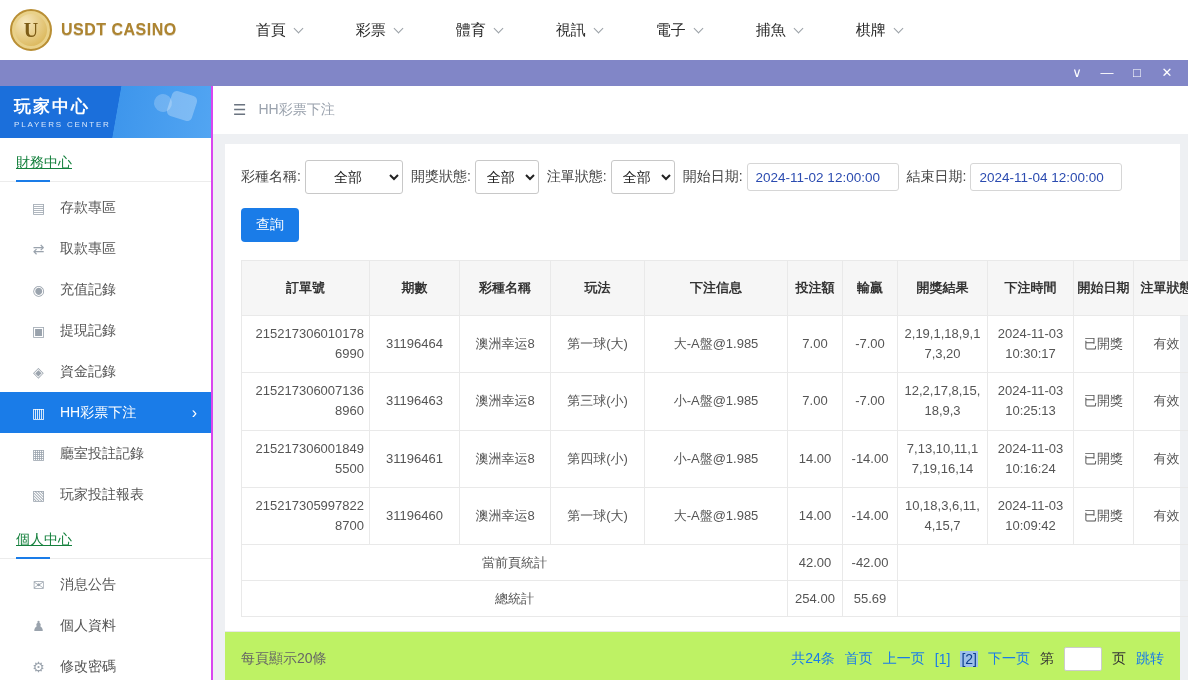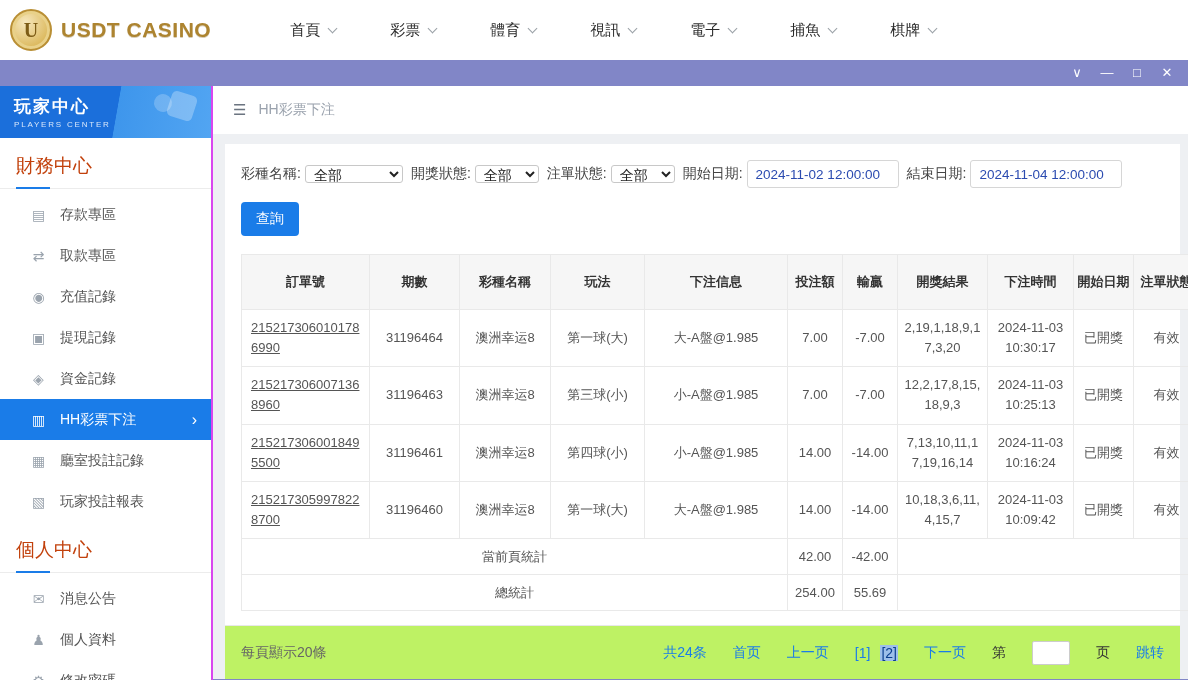--- a/index.html
+++ b/index.html
@@ -13,77 +13,77 @@
   
   .topbar { height:60px; background:#fff; display:flex; align-items:center; flex:0 0 auto; }
   .brand { display:flex; align-items:center; gap:9px; padding-left:10px; cursor:pointer; }
   .coin {
     width:42px; height:42px; border-radius:50%; border:2px solid #b98f35;
     background:radial-gradient(circle at 35% 30%, #f6e7bd, #dcb95e 70%, #b98f35);
     box-shadow:inset 0 0 0 3px #e9d189;
     display:flex; align-items:center; justify-content:center;
   }
   .coin-inner { font-family:"Liberation Serif","DejaVu Serif",serif; font-weight:bold; font-size:20px; color:#7d5c16; }
-  .brand-text { font-size:21px; font-weight:800; color:#ad8430; letter-spacing:.5px; text-shadow:0 1px 0 rgba(122,88,20,.3); }
+  .brand-text { font-size:16px; font-weight:800; color:#ad8430; letter-spacing:.5px; text-shadow:0 1px 0 rgba(122,88,20,.3); }
   .main-nav { display:flex; margin-left:52px; }
   .nav-item { display:flex; align-items:center; padding:0 27px; height:68px; font-size:15px; color:#2b2b2b; cursor:pointer; }
   .chev { width:7px; height:7px; border-right:1.6px solid #9aa0a6; border-bottom:1.6px solid #9aa0a6; transform:rotate(45deg); margin-left:9px; margin-top:-4px; }
 
   
   .titlebar { height:26px; background:#8186c7; display:flex; align-items:center; justify-content:flex-end; flex:0 0 auto; }
   .win-controls { display:flex; gap:8px; padding-right:10px; }
   .win-btn { color:#fff; font-size:13px; width:22px; text-align:center; line-height:26px; cursor:pointer; }
 
   
   .main { display:flex; flex:1; min-height:0; }
 
   
   .sidebar { width:213px; flex:0 0 213px; background:#fff; border-right:2px solid #d946ef; display:flex; flex-direction:column; }
   .sb-banner { height:52px; flex:0 0 52px; background:linear-gradient(100deg,#1b6fdb 55%, #3e96ec 55.3%, #52a5f2); position:relative; display:flex; align-items:center; padding-left:14px; overflow:hidden; }
   .sb-title { color:#fff; font-size:17px; font-weight:bold; letter-spacing:2px; }
   .sb-sub { color:#d8e7fa; font-size:8px; letter-spacing:1.8px; margin-top:2px; }
   .dice { position:absolute; right:16px; top:7px; width:26px; height:26px; background:rgba(255,255,255,.28); border-radius:5px; transform:rotate(18deg); }
   .dice::after { content:""; position:absolute; left:-15px; top:7px; width:18px; height:18px; border-radius:50%; background:rgba(255,255,255,.22); }
   .sb-sec { padding:15px 16px 9px; position:relative; border-bottom:1px solid #ececec; margin-bottom:5px; }
-  .sb-sec-label { font-size:19px; color:#c2410c; }
+  .sb-sec-label { font-size:14px; color:#15803d;text-decoration:underline; }
   .sb-sec::after { content:""; position:absolute; left:16px; bottom:-1px; width:34px; height:2px; background:#1a7ce8; }
   .sb-item { height:41px; display:flex; align-items:center; padding-left:30px; cursor:pointer; color:#555; font-size:14px; }
   .sb-icon { width:17px; color:#9aa3ad; font-size:14px; margin-right:13px; text-align:center; }
   .sb-item.active { background:#1a7ce8; color:#fff; }
   .sb-item.active .sb-icon { color:#fff; }
   .sb-arrow { margin-left:auto; margin-right:14px; font-size:16px; color:#fff; }
 
   
   .content { flex:1; min-width:0; background:#eef0f3; display:flex; flex-direction:column; }
   .breadcrumb-bar { height:48px; flex:0 0 48px; background:#fff; display:flex; align-items:center; padding-left:20px; gap:12px; }
   .menu-toggle { color:#6b7480; font-size:15px; cursor:pointer; }
   .bc-title { color:#9aa2ad; font-size:14px; }
 
   .card { background:#fff; margin:10px 8px 0 12px; }
   .filters { display:flex; align-items:center; flex-wrap:wrap; padding:16px 16px 0; }
   .filter-item { display:flex; align-items:center; margin-right:8px; }
   .f-label { font-size:14px; color:#454545; margin-right:4px; white-space:nowrap; }
-  .f-select { height:18px; border:1px solid #c8c8c8; border-radius:3px; background:#fff; font-size:14px; color:#222; padding:0 4px; font-family:inherit; }
+  .f-select { height:34px; border:1px solid #c8c8c8; border-radius:3px; background:#fff; font-size:14px; color:#222; padding:0 4px; font-family:inherit;text-align:center; }
   .f-select.wide { width:98px; }
   .f-select.narrow { width:64px; }
   .f-date { height:28px; width:152px; border:1px solid #d6d6d6; border-radius:3px; font-size:13.5px; color:#2b4bb0; padding:6px 8px; font-family:inherit; }
   .btn-primary { margin:14px 16px 18px; width:58px; height:34px; background:#1a7ce8; color:#fff; border:none; border-radius:4px; font-size:14px; cursor:pointer; }
 
   .table-wrap { padding:0 16px; }
   table { width:100%; border-collapse:collapse; table-layout:fixed; }
   th,td { border:1px solid #e9e9e9; text-align:center; font-size:13px; }
   th { background:#f6f6f6; color:#333; font-weight:bold; height:42px; font-size:13px; padding:18px 2px; }
   td { color:#555; padding:8px 5px; line-height:1.55; word-break:break-all; }
   .data-row td { height:56px; }
-  .td-order_no { text-align:left; padding-left:9px;text-decoration:underline; }
+  .td-order_no { text-align:right; padding-left:9px; }
   .summary-row td { height:36px; padding:4px 5px; }
 
   .pagination { margin-top:14px; border-top:1px solid #e8e8e8; background:#bef264; height:54px; display:flex; align-items:center; justify-content:space-between; padding:0 16px; }
   .pg-left { font-size:14px; color:#666; }
-  .pg-right { display:flex; align-items:center; gap:26px; font-size:14px; }
+  .pg-right { display:flex; align-items:center; gap:10px; font-size:14px; }
   .pg-link { color:#1a7ce8; cursor:pointer; text-decoration:none; }
   .pg-total { color:#1a7ce8; }
   .pg-pages { display:flex; gap:10px; }
   .pg-link.current { background:#9dbfea; color:#0b3f8f; padding:0 1px; }
   .pg-text { color:#333; }
   .pg-input { width:38px; height:24px; border:1px solid #ccc; border-radius:2px; font-family:inherit; }
 
   .footer-strip { margin-top:auto; height:8px; background:#8186c7; }
 </style>
 </head>

